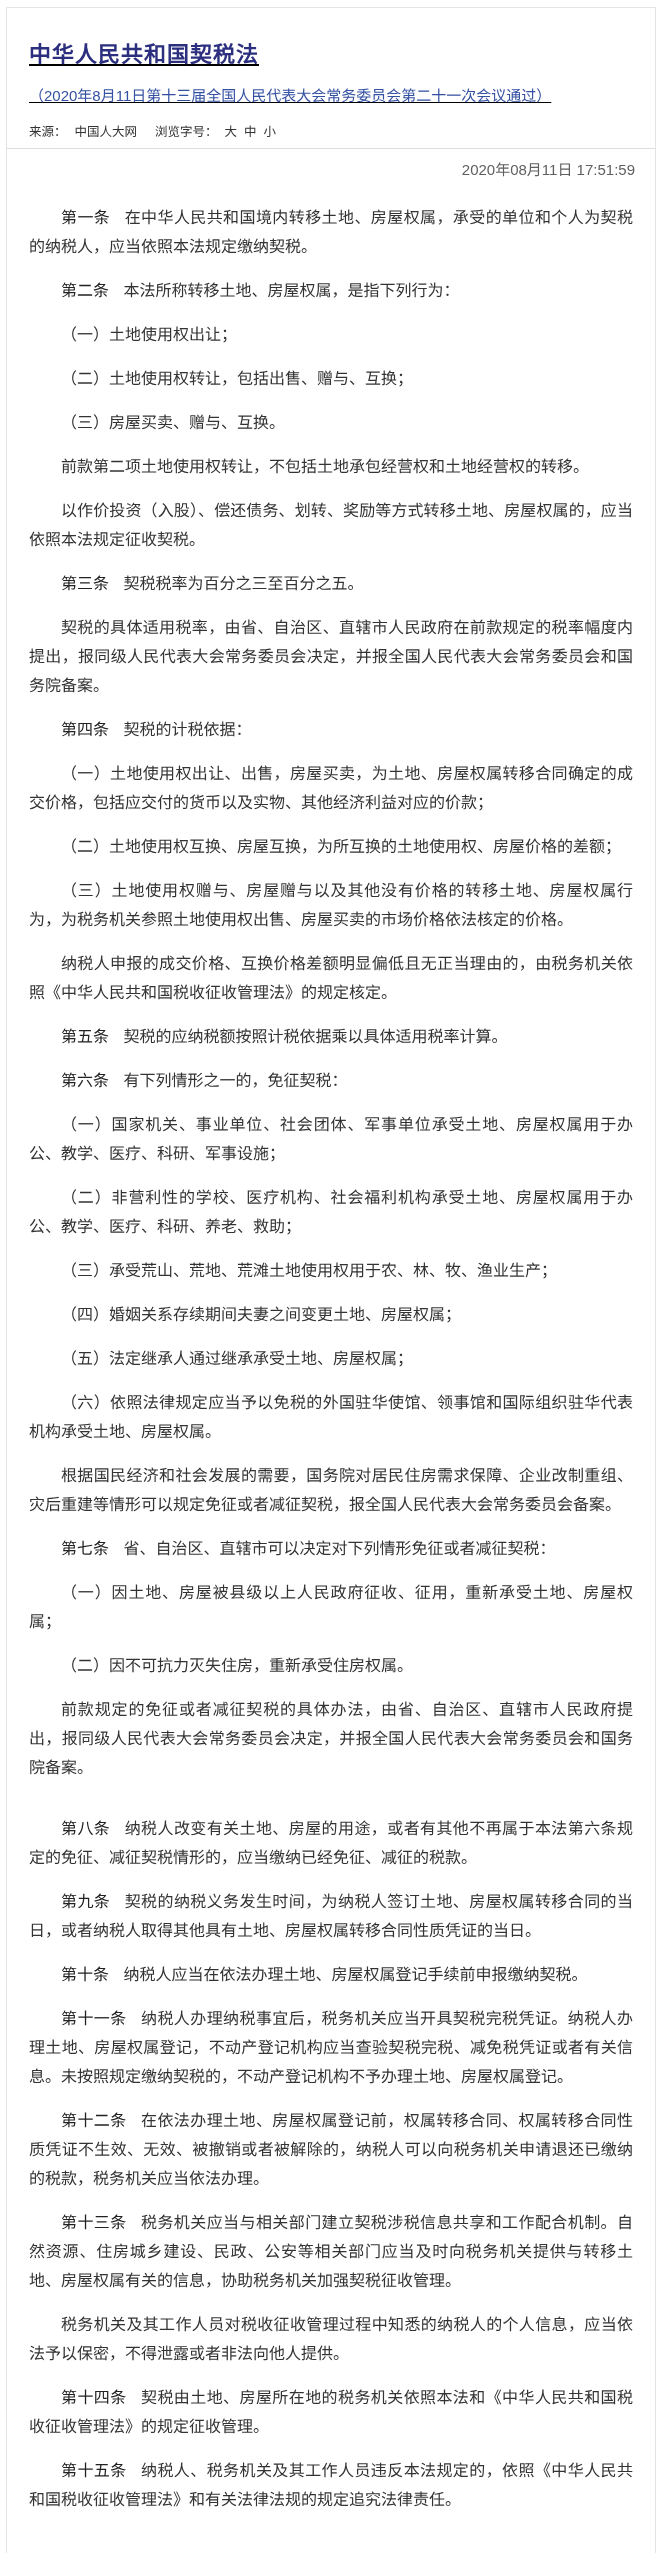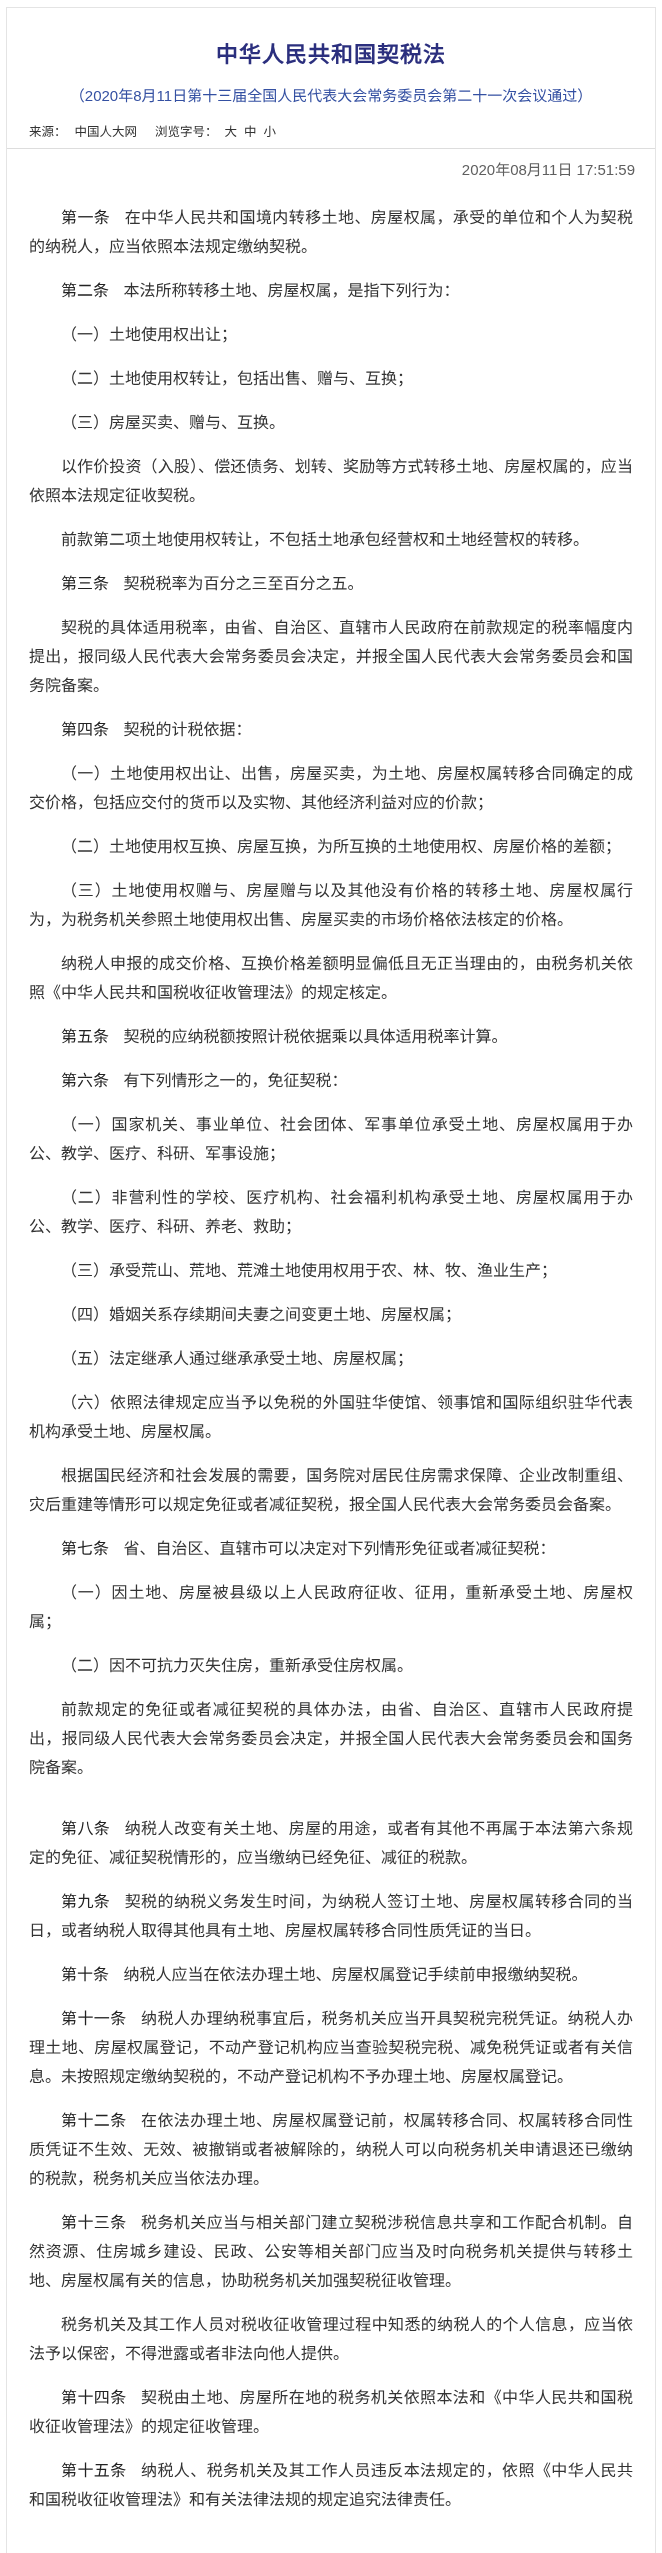--- a/index.html
+++ b/index.html
@@ -14,22 +14,23 @@
     box-sizing: border-box;
     margin: 7px 6px;
     width: 650px;
     min-height: 2525px;
     background: #ffffff;
     border: 1px solid var(--border, #e4e4e4);
     padding-bottom: 26px;
   }
 
   .doc-header {
-    text-align: center;
+    text-align: left;
     padding: 20px 22px 0;
+    text-decoration: underline;
   }
   .doc-title {
     font-size: 22px;
     font-weight: bold;
     color: var(--title, #2b2f7e);
     margin: 8px 0 16px;
     letter-spacing: 1px;
   }
   .doc-subtitle {
     font-size: 15px;
@@ -96,22 +97,22 @@
   <div class="divider"></div>
 
   <div class="timestamp">2020年08月11日 17:51:59</div>
 
   <div class="doc-body">
       <p class="para"><b class="article-num">第一条</b><span>在中华人民共和国境内转移土地、房屋权属，承受的单位和个人为契税的纳税人，应当依照本法规定缴纳契税。</span></p>
       <p class="para"><b class="article-num">第二条</b><span>本法所称转移土地、房屋权属，是指下列行为：</span></p>
       <p class="para"><span>（一）土地使用权出让；</span></p>
       <p class="para"><span>（二）土地使用权转让，包括出售、赠与、互换；</span></p>
       <p class="para"><span>（三）房屋买卖、赠与、互换。</span></p>
+      <p class="para"><span>前款第二项土地使用权转让，不包括土地承包经营权和土地经营权的转移。</span></p>
       <p class="para"><span>以作价投资（入股）、偿还债务、划转、奖励等方式转移土地、房屋权属的，应当依照本法规定征收契税。</span></p>
-      <p class="para"><span>前款第二项土地使用权转让，不包括土地承包经营权和土地经营权的转移。</span></p>
       <p class="para"><b class="article-num">第三条</b><span>契税税率为百分之三至百分之五。</span></p>
       <p class="para"><span>契税的具体适用税率，由省、自治区、直辖市人民政府在前款规定的税率幅度内提出，报同级人民代表大会常务委员会决定，并报全国人民代表大会常务委员会和国务院备案。</span></p>
       <p class="para"><b class="article-num">第四条</b><span>契税的计税依据：</span></p>
       <p class="para"><span>（一）土地使用权出让、出售，房屋买卖，为土地、房屋权属转移合同确定的成交价格，包括应交付的货币以及实物、其他经济利益对应的价款；</span></p>
       <p class="para"><span>（二）土地使用权互换、房屋互换，为所互换的土地使用权、房屋价格的差额；</span></p>
       <p class="para"><span>（三）土地使用权赠与、房屋赠与以及其他没有价格的转移土地、房屋权属行为，为税务机关参照土地使用权出售、房屋买卖的市场价格依法核定的价格。</span></p>
       <p class="para"><span>纳税人申报的成交价格、互换价格差额明显偏低且无正当理由的，由税务机关依照《中华人民共和国税收征收管理法》的规定核定。</span></p>
       <p class="para"><b class="article-num">第五条</b><span>契税的应纳税额按照计税依据乘以具体适用税率计算。</span></p>
       <p class="para"><b class="article-num">第六条</b><span>有下列情形之一的，免征契税：</span></p>
       <p class="para"><span>（一）国家机关、事业单位、社会团体、军事单位承受土地、房屋权属用于办公、教学、医疗、科研、军事设施；</span></p>

